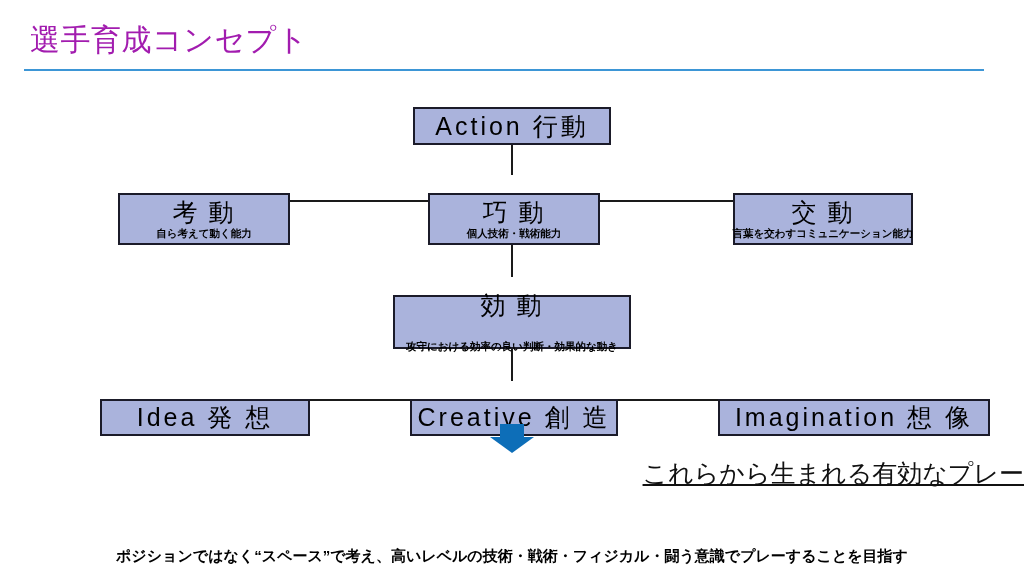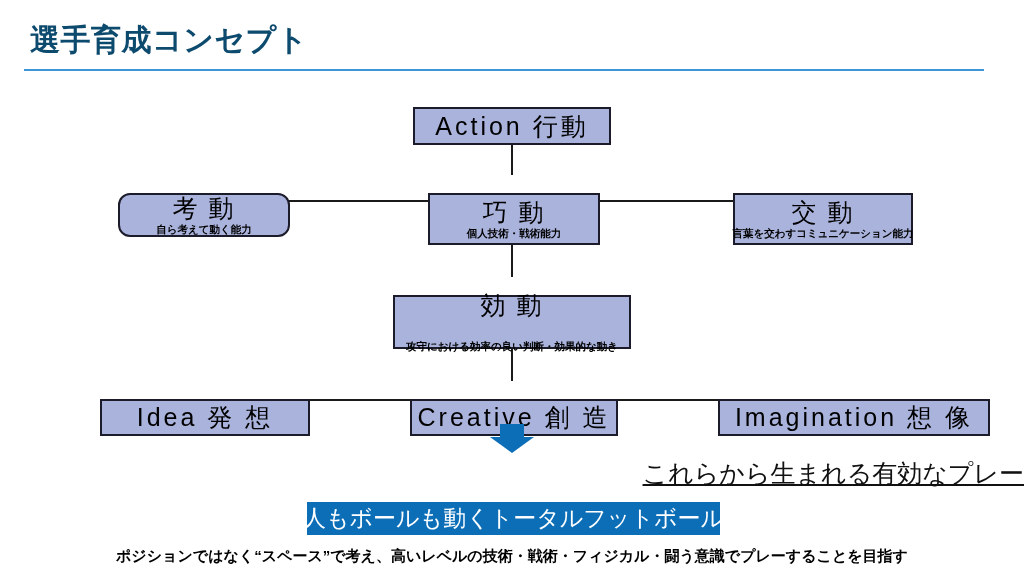--- a/index.html
+++ b/index.html
@@ -7,21 +7,21 @@
     width:1024px;height:576px;
     background:#ffffff;
     font-family:"Liberation Sans","DejaVu Sans",sans-serif;
     overflow:hidden;
   }
   #slide{position:relative;width:1024px;height:576px;background:#fff;}
 
   
   .title{
     position:absolute;left:30px;top:20px;
-    font-size:30px;font-weight:bold;color:#0c4a6e;
+    font-size:30px;font-weight:normal;color:#a21caf;
     letter-spacing:0.5px;white-space:nowrap;
   }
   .title-rule{
     position:absolute;left:24px;top:69px;width:960px;height:2px;
     background:#3d96d6;
   }
 
   
   .line{position:absolute;background:#1a1a1a;}
   .line.h{height:2px;}
@@ -92,21 +92,21 @@
   <div class="line v" style="left:511px;top:331px;height:50px;"></div>
 
   <div class="line h" style="left:309px;top:399px;width:102px;"></div>
 
   <div class="line h" style="left:617px;top:399px;width:102px;"></div>
 
   <div class="box single" style="left:413px;top:89px;width:198px;height:38px;">
     <span class="main">Action 行動</span>
   </div>
 
-  <div class="box" style="left:118px;top:175px;width:172px;height:44px;border-radius:12px;">
+  <div class="box" style="left:118px;top:175px;width:172px;height:52px;">
     <span class="main">考 動</span>
     <span class="sub">自ら考えて動く能力</span>
   </div>
 
   <div class="box" style="left:428px;top:175px;width:172px;height:52px;">
     <span class="main">巧 動</span>
     <span class="sub">個人技術・戦術能力</span>
   </div>
 
   <div class="box" style="left:733px;top:175px;width:180px;height:52px;">
@@ -131,19 +131,16 @@
     <span class="main">Imagination 想 像</span>
   </div>
 
   <div class="arrow" style="left:490px;top:424px;width:44px;height:30px;">
     <div class="stem"></div>
     <div class="head"></div>
   </div>
 
   <div class="result-text" style="top:457px;">これらから生まれる有効なプレー</div>
 
-  <div class="banner" style="left:307px;top:502px;width:413px;height:33px;">
-    <span>人もボールも動くトータルフットボール</span>
-  </div>
 
   <div class="footer-text" style="top:547px;">ポジションではなく“スペース”で考え、高いレベルの技術・戦術・フィジカル・闘う意識でプレーすることを目指す</div>
 
 </div>
 
 </body></html>

